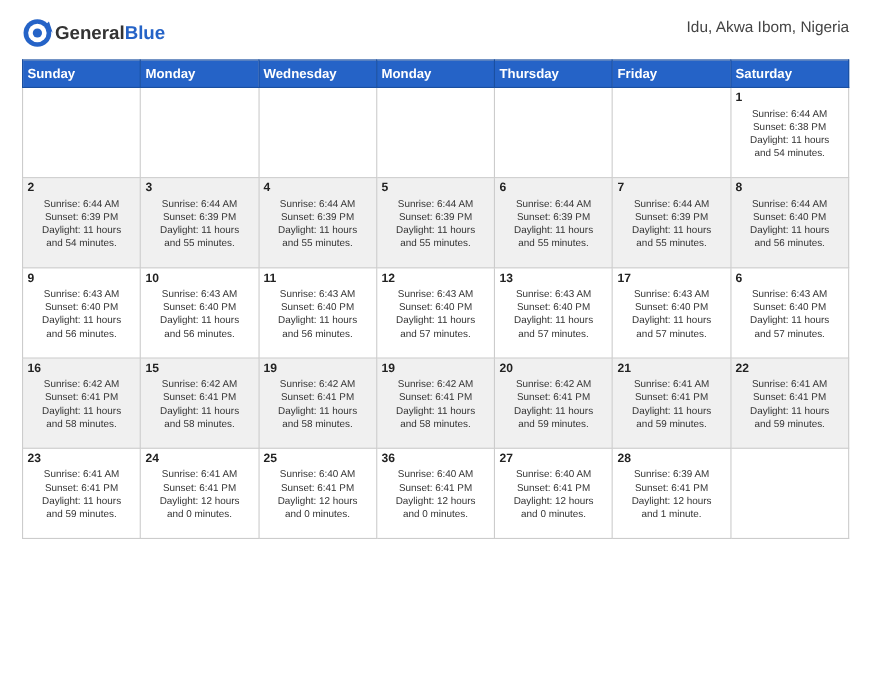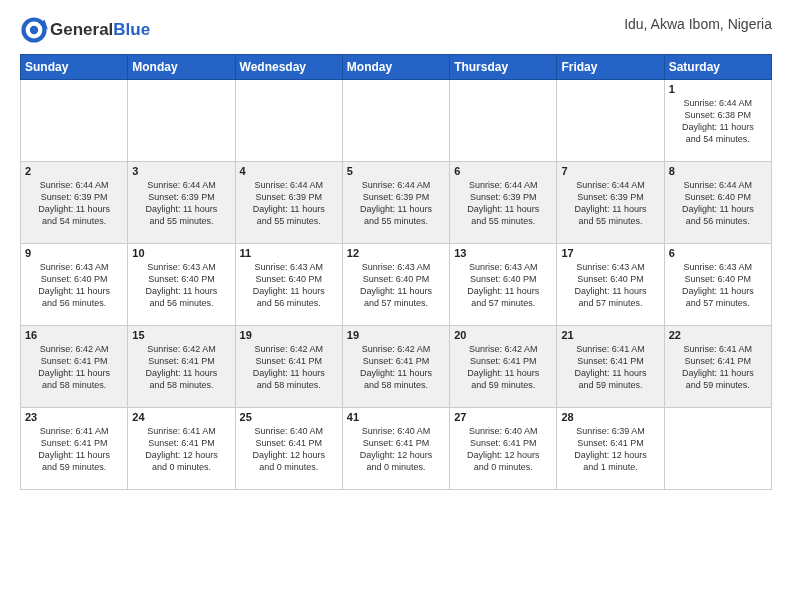--- a/index.html
+++ b/index.html
@@ -308,21 +308,21 @@
 and 0 minutes.</div>
           </td>
           <td>
             <span class="day-number">25</span>
             <div class="day-info" style="white-space: pre-line;">Sunrise: 6:40 AM
 Sunset: 6:41 PM
 Daylight: 12 hours
 and 0 minutes.</div>
           </td>
           <td>
-            <span class="day-number">41</span>
+            <span class="day-number">36</span>
             <div class="day-info" style="white-space: pre-line;">Sunrise: 6:40 AM
 Sunset: 6:41 PM
 Daylight: 12 hours
 and 0 minutes.</div>
           </td>
           <td>
             <span class="day-number">27</span>
             <div class="day-info" style="white-space: pre-line;">Sunrise: 6:40 AM
 Sunset: 6:41 PM
 Daylight: 12 hours

